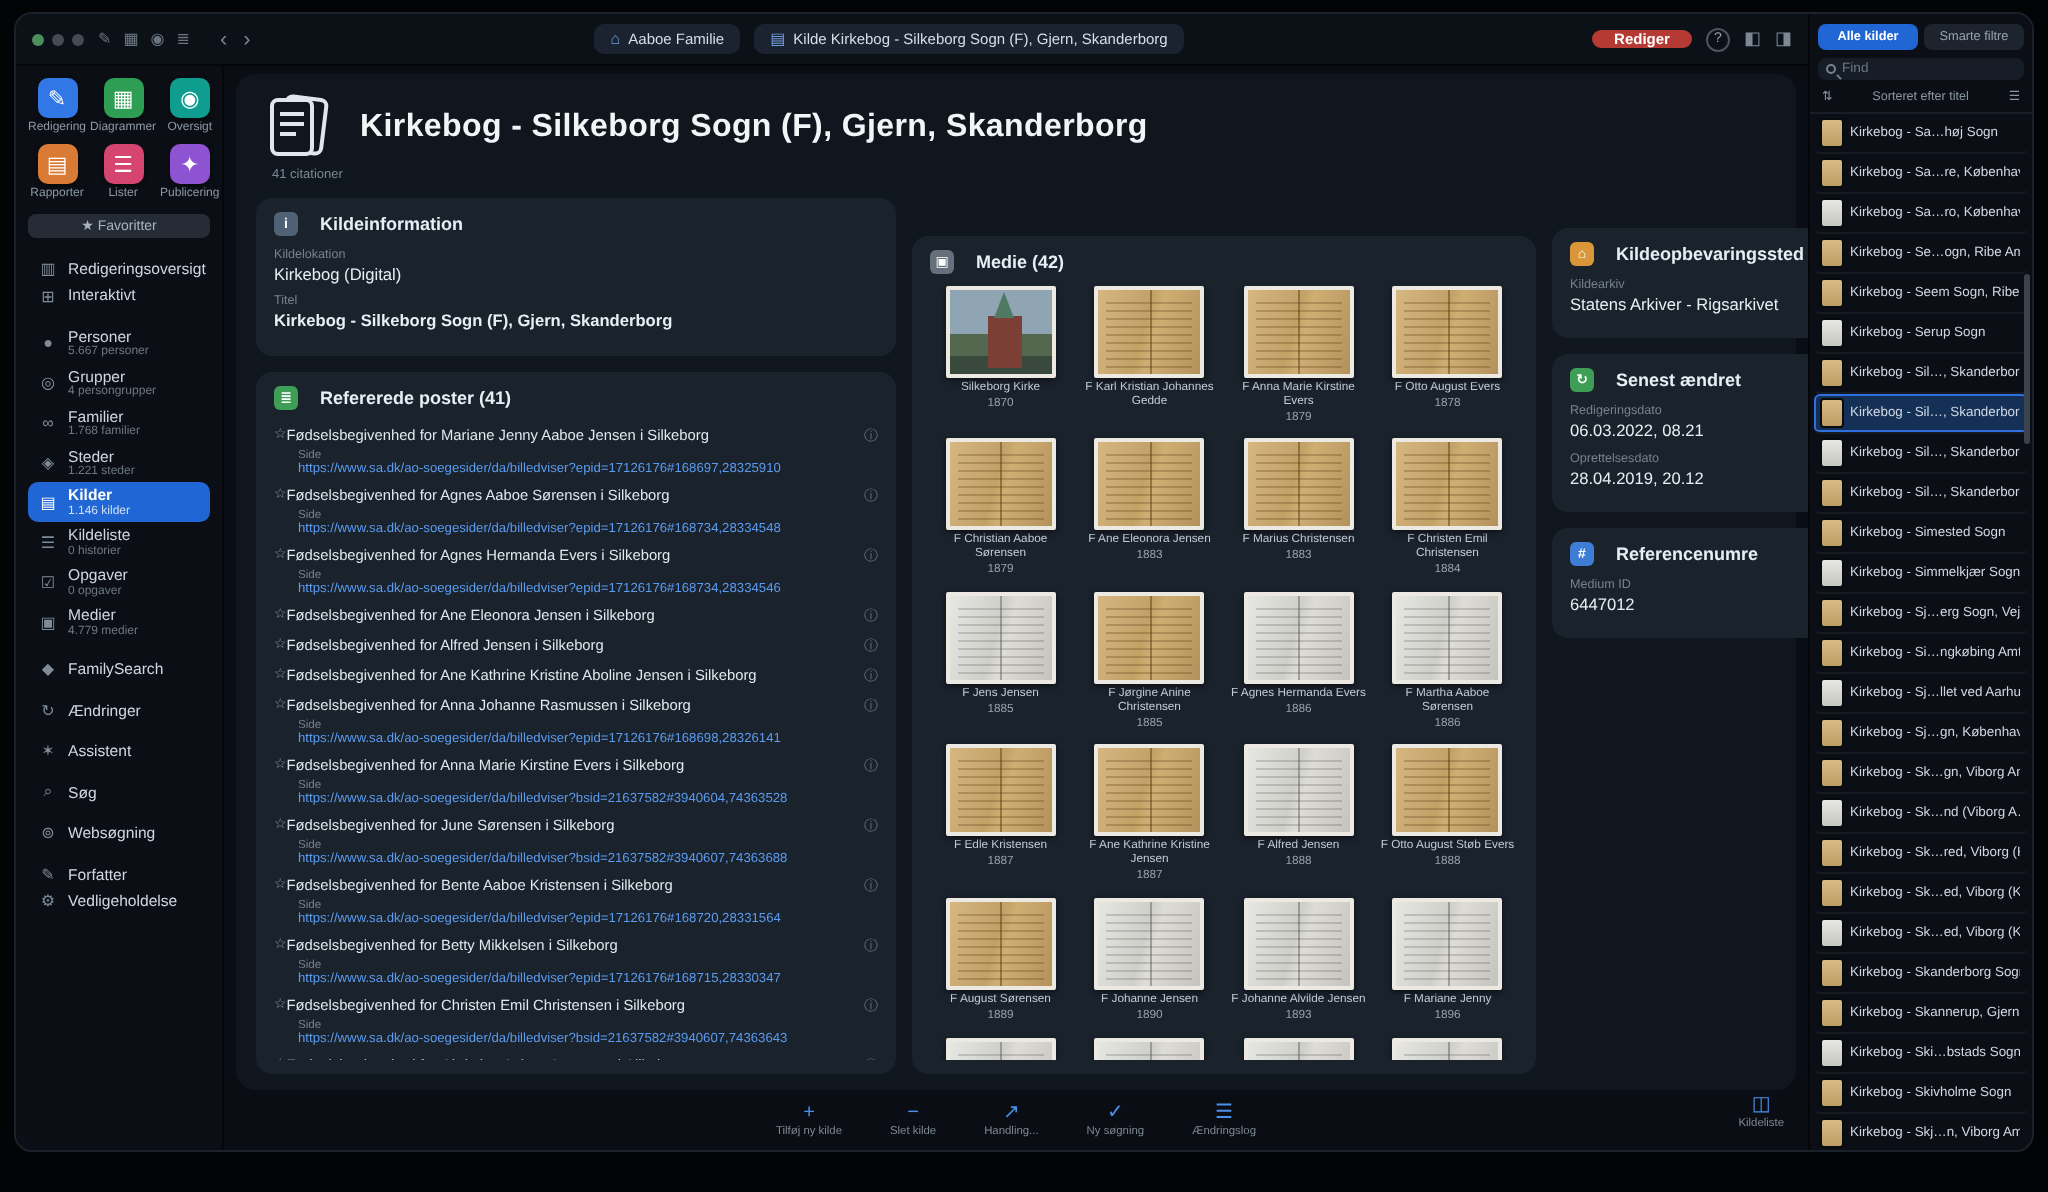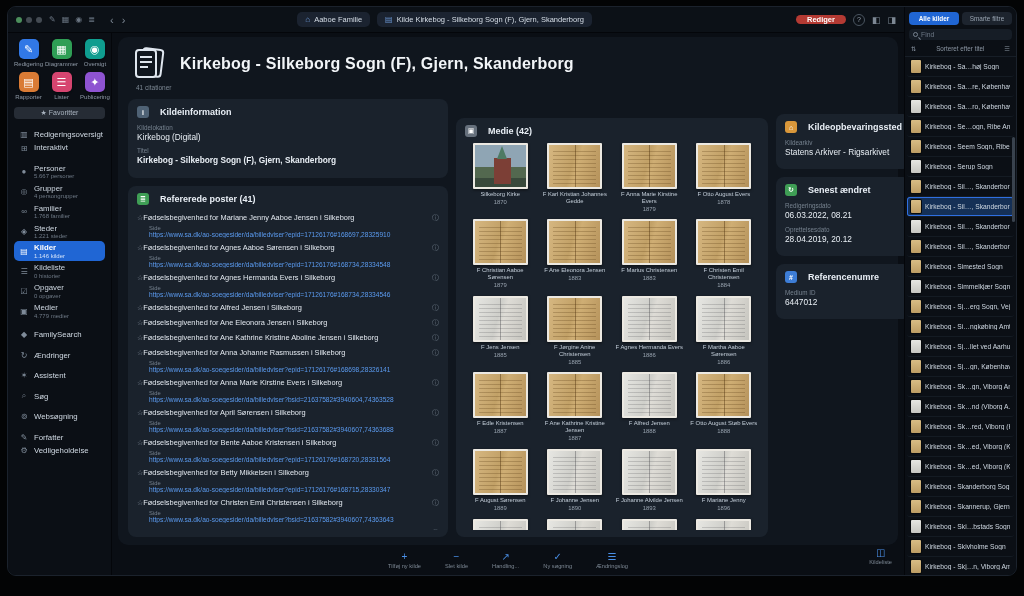--- a/index.html
+++ b/index.html
@@ -351,34 +351,34 @@
                           <span class="ref-star">☆</span>
                           <span class="ref-title-text">Fødselsbegivenhed for Agnes Hermanda Evers i Silkeborg</span>
                           <span class="ref-info">ⓘ</span>
                         </div>
                         <div class="ref-side-label">Side</div>
                         <div class="ref-url">https://www.sa.dk/ao-soegesider/da/billedviser?epid=17126176#168734,28334546</div>
                       </div>
                       <div class="ref-item">
                         <div class="ref-title">
                           <span class="ref-star">☆</span>
+                          <span class="ref-title-text">Fødselsbegivenhed for Ane Eleonora Jensen i Silkeborg</span>
+                          <span class="ref-info">ⓘ</span>
+                        </div>
+                      </div>
+                      <div class="ref-item">
+                        <div class="ref-title">
+                          <span class="ref-star">☆</span>
                           <span class="ref-title-text">Fødselsbegivenhed for Alfred Jensen i Silkeborg</span>
                           <span class="ref-info">ⓘ</span>
                         </div>
                       </div>
                       <div class="ref-item">
                         <div class="ref-title">
                           <span class="ref-star">☆</span>
-                          <span class="ref-title-text">Fødselsbegivenhed for Ane Eleonora Jensen i Silkeborg</span>
-                          <span class="ref-info">ⓘ</span>
-                        </div>
-                      </div>
-                      <div class="ref-item">
-                        <div class="ref-title">
-                          <span class="ref-star">☆</span>
                           <span class="ref-title-text">Fødselsbegivenhed for Ane Kathrine Kristine Aboline Jensen i Silkeborg</span>
                           <span class="ref-info">ⓘ</span>
                         </div>
                       </div>
                       <div class="ref-item">
                         <div class="ref-title">
                           <span class="ref-star">☆</span>
                           <span class="ref-title-text">Fødselsbegivenhed for Anna Johanne Rasmussen i Silkeborg</span>
                           <span class="ref-info">ⓘ</span>
                         </div>
@@ -390,21 +390,21 @@
                           <span class="ref-star">☆</span>
                           <span class="ref-title-text">Fødselsbegivenhed for Anna Marie Kirstine Evers i Silkeborg</span>
                           <span class="ref-info">ⓘ</span>
                         </div>
                         <div class="ref-side-label">Side</div>
                         <div class="ref-url">https://www.sa.dk/ao-soegesider/da/billedviser?bsid=21637582#3940604,74363528</div>
                       </div>
                       <div class="ref-item">
                         <div class="ref-title">
                           <span class="ref-star">☆</span>
-                          <span class="ref-title-text">Fødselsbegivenhed for April Sørensen i Silkeborg</span>
+                          <span class="ref-title-text">Fødselsbegivenhed for June Sørensen i Silkeborg</span>
                           <span class="ref-info">ⓘ</span>
                         </div>
                         <div class="ref-side-label">Side</div>
                         <div class="ref-url">https://www.sa.dk/ao-soegesider/da/billedviser?bsid=21637582#3940607,74363688</div>
                       </div>
                       <div class="ref-item">
                         <div class="ref-title">
                           <span class="ref-star">☆</span>
                           <span class="ref-title-text">Fødselsbegivenhed for Bente Aaboe Kristensen i Silkeborg</span>
                           <span class="ref-info">ⓘ</span>

